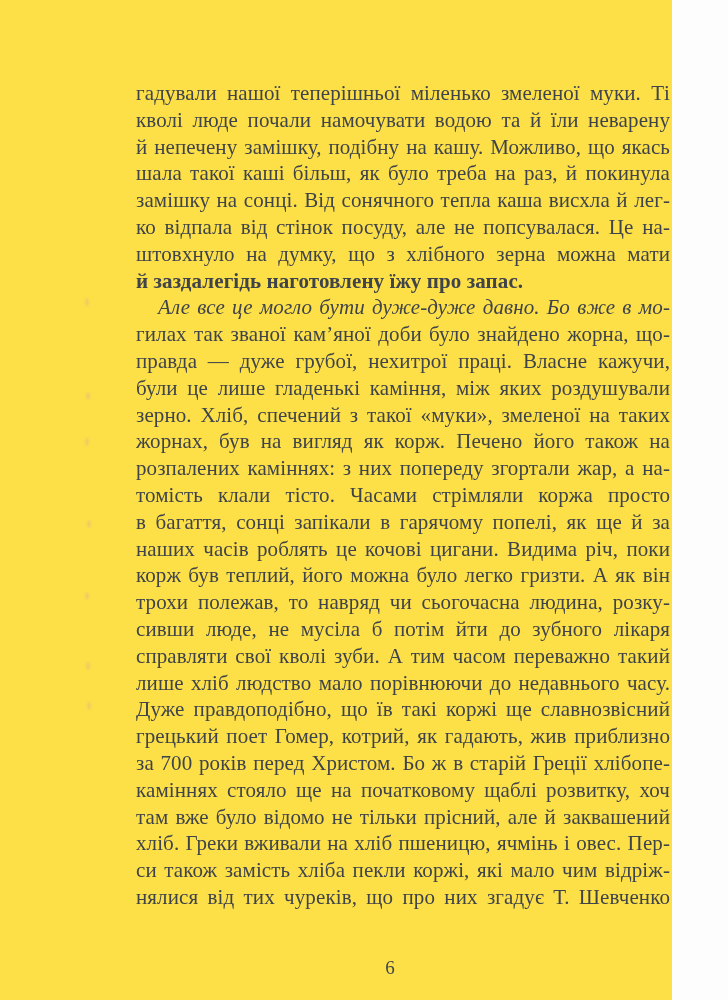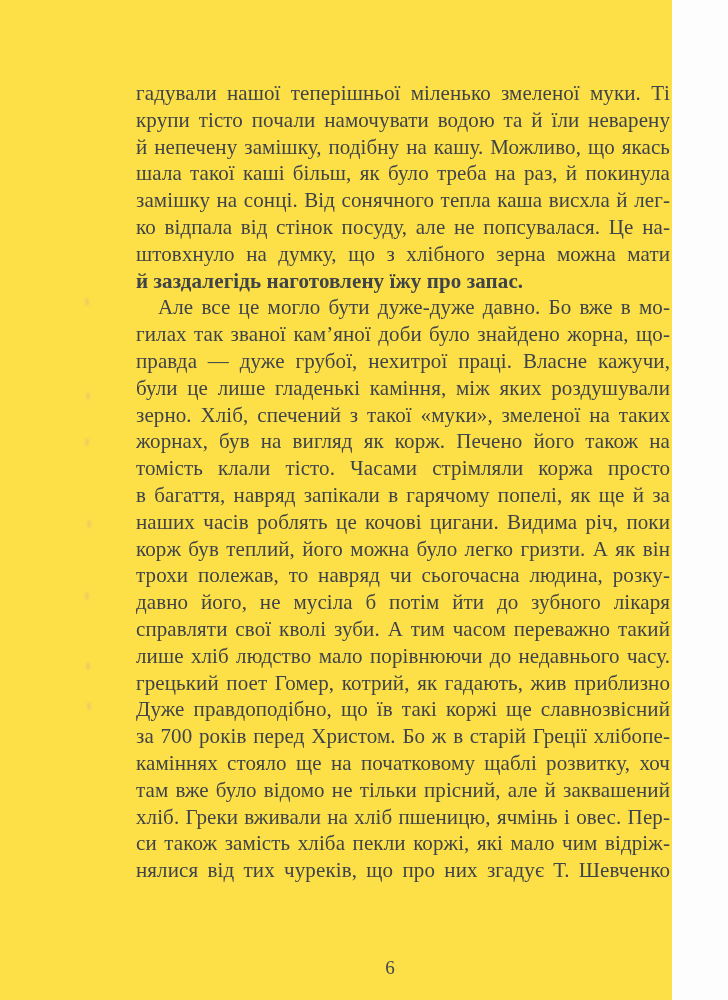--- a/index.html
+++ b/index.html
@@ -29,20 +29,21 @@
     text-align: justify;
     text-align-last: justify;
     white-space: nowrap;
   }
   .ln.pl {            
     text-align-last: left;
     font-weight: bold;
   }
   .ln.ind {           
     text-indent: 22px;
+    font-style: italic;
   }
   .folio {
     position: absolute;
     left: 100px;
     top: 957px;
     width: 580px;
     text-align: center;
     font-size: 19px;
     line-height: 22px;
     color: #42464c;
@@ -57,43 +58,44 @@
     filter: blur(1px);
   }
 </style>
 </head>
 <body>
 
 <div class="page">
 
   <div class="textcol">
     <div class="ln">гадували нашої теперішньої міленько змеленої муки. Ті</div>
-    <div class="ln">крупи тісто почали намочувати водою та й їли неварену</div>
+    <div class="ln">кволі люде почали намочувати водою та й їли неварену</div>
     <div class="ln">й непечену замішку, подібну на кашу. Можливо, що якась</div>
     <div class="ln">шала такої каші більш, як було треба на раз, й покинула</div>
     <div class="ln">замішку на сонці. Від сонячного тепла каша висхла й лег-</div>
     <div class="ln">ко відпала від стінок посуду, але не попсувалася. Це на-</div>
     <div class="ln">штовхнуло на думку, що з хлібного зерна можна мати</div>
     <div class="ln pl">й заздалегідь наготовлену їжу про запас.</div>
     <div class="ln ind">Але все це могло бути дуже-дуже давно. Бо вже в мо-</div>
     <div class="ln">гилах так званої кам’яної доби було знайдено жорна, що-</div>
     <div class="ln">правда — дуже грубої, нехитрої праці. Власне кажучи,</div>
     <div class="ln">були це лише гладенькі каміння, між яких роздушували</div>
     <div class="ln">зерно. Хліб, спечений з такої «муки», змеленої на таких</div>
     <div class="ln">жорнах, був на вигляд як корж. Печено його також на</div>
+    <div class="ln">розпалених каміннях: з них попереду згортали жар, а на-</div>
     <div class="ln">томість клали тісто. Часами стрімляли коржа просто</div>
-    <div class="ln">в багаття, навряд запікали в гарячому попелі, як ще й за</div>
+    <div class="ln">в багаття, сонці запікали в гарячому попелі, як ще й за</div>
     <div class="ln">наших часів роблять це кочові цигани. Видима річ, поки</div>
     <div class="ln">корж був теплий, його можна було легко гризти. А як він</div>
     <div class="ln">трохи полежав, то навряд чи сьогочасна людина, розку-</div>
-    <div class="ln">давно його, не мусіла б потім йти до зубного лікаря</div>
+    <div class="ln">сивши люде, не мусіла б потім йти до зубного лікаря</div>
     <div class="ln">справляти свої кволі зуби. А тим часом переважно такий</div>
     <div class="ln">лише хліб людство мало порівнюючи до недавнього часу.</div>
+    <div class="ln">Дуже правдоподібно, що їв такі коржі ще славнозвісний</div>
     <div class="ln">грецький поет Гомер, котрий, як гадають, жив приблизно</div>
-    <div class="ln">Дуже правдоподібно, що їв такі коржі ще славнозвісний</div>
     <div class="ln">за 700 років перед Христом. Бо ж в старій Греції хлібопе-</div>
     <div class="ln">каміннях стояло ще на початковому щаблі розвитку, хоч</div>
     <div class="ln">там вже було відомо не тільки прісний, але й заквашений</div>
     <div class="ln">хліб. Греки вживали на хліб пшеницю, ячмінь і овес. Пер-</div>
     <div class="ln">си також замість хліба пекли коржі, які мало чим відріж-</div>
     <div class="ln">нялися від тих чуреків, що про них згадує Т. Шевченко</div>
   </div>
 
   <div class="folio">6</div>
 

